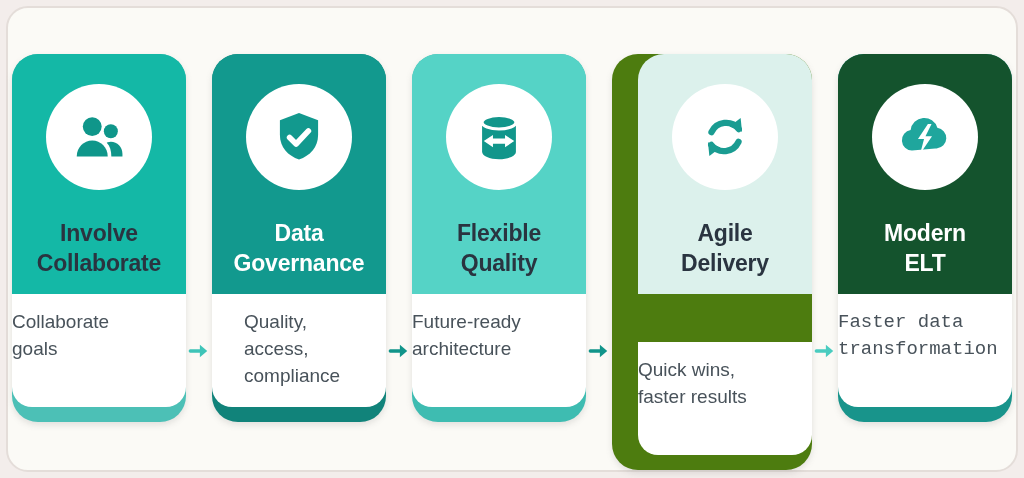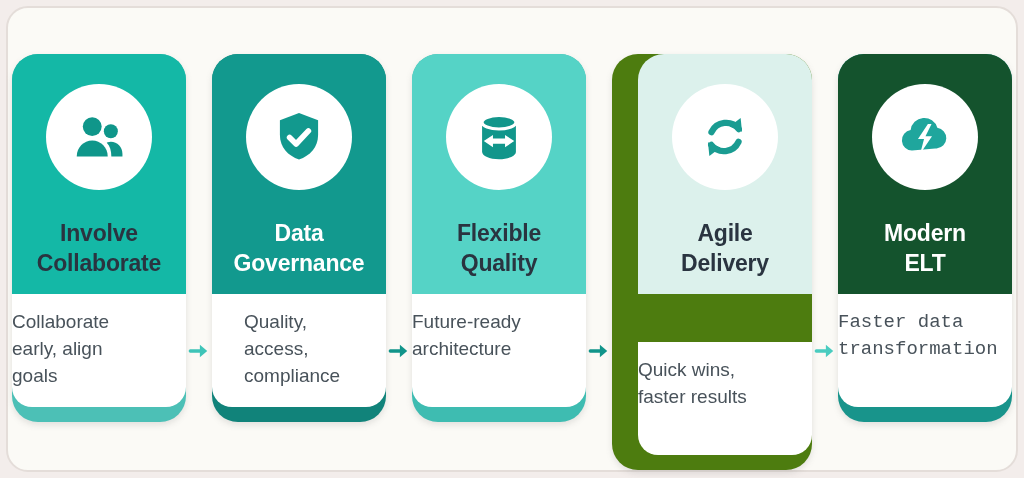--- a/index.html
+++ b/index.html
@@ -76,21 +76,20 @@
           <path d="M15.6 14.2c.4-.1.9-.2 1.3-.2 2.7 0 4.8 2.2 4.8 4.9v1.2h-4.6c0-2.3-.5-4.3-1.9-5.7z"></path>
         </svg>
       </div>
       <div class="card-title" style="color: rgb(42, 52, 64);">
         <span class="tl">Involve</span>
         <span class="tl">Collaborate</span>
       </div>
     </div>
     <div class="card-body" style="color: rgb(72, 82, 90);">
       <span class="dl">Collaborate</span>
-      <span class="dl">early, align</span>
       <span class="dl">goals</span>
     </div>
   </div>
 
   <div class="arrow" style="color: rgb(62, 196, 184);">
     <svg width="26" height="26" viewBox="0 0 24 24">
       <path d="M4 12h11" stroke="currentColor" stroke-width="3.1" stroke-linecap="round" fill="none"></path>
       <path d="M12.8 6.3L19.6 12l-6.8 5.7z" fill="currentColor"></path>
     </svg>
   </div>

